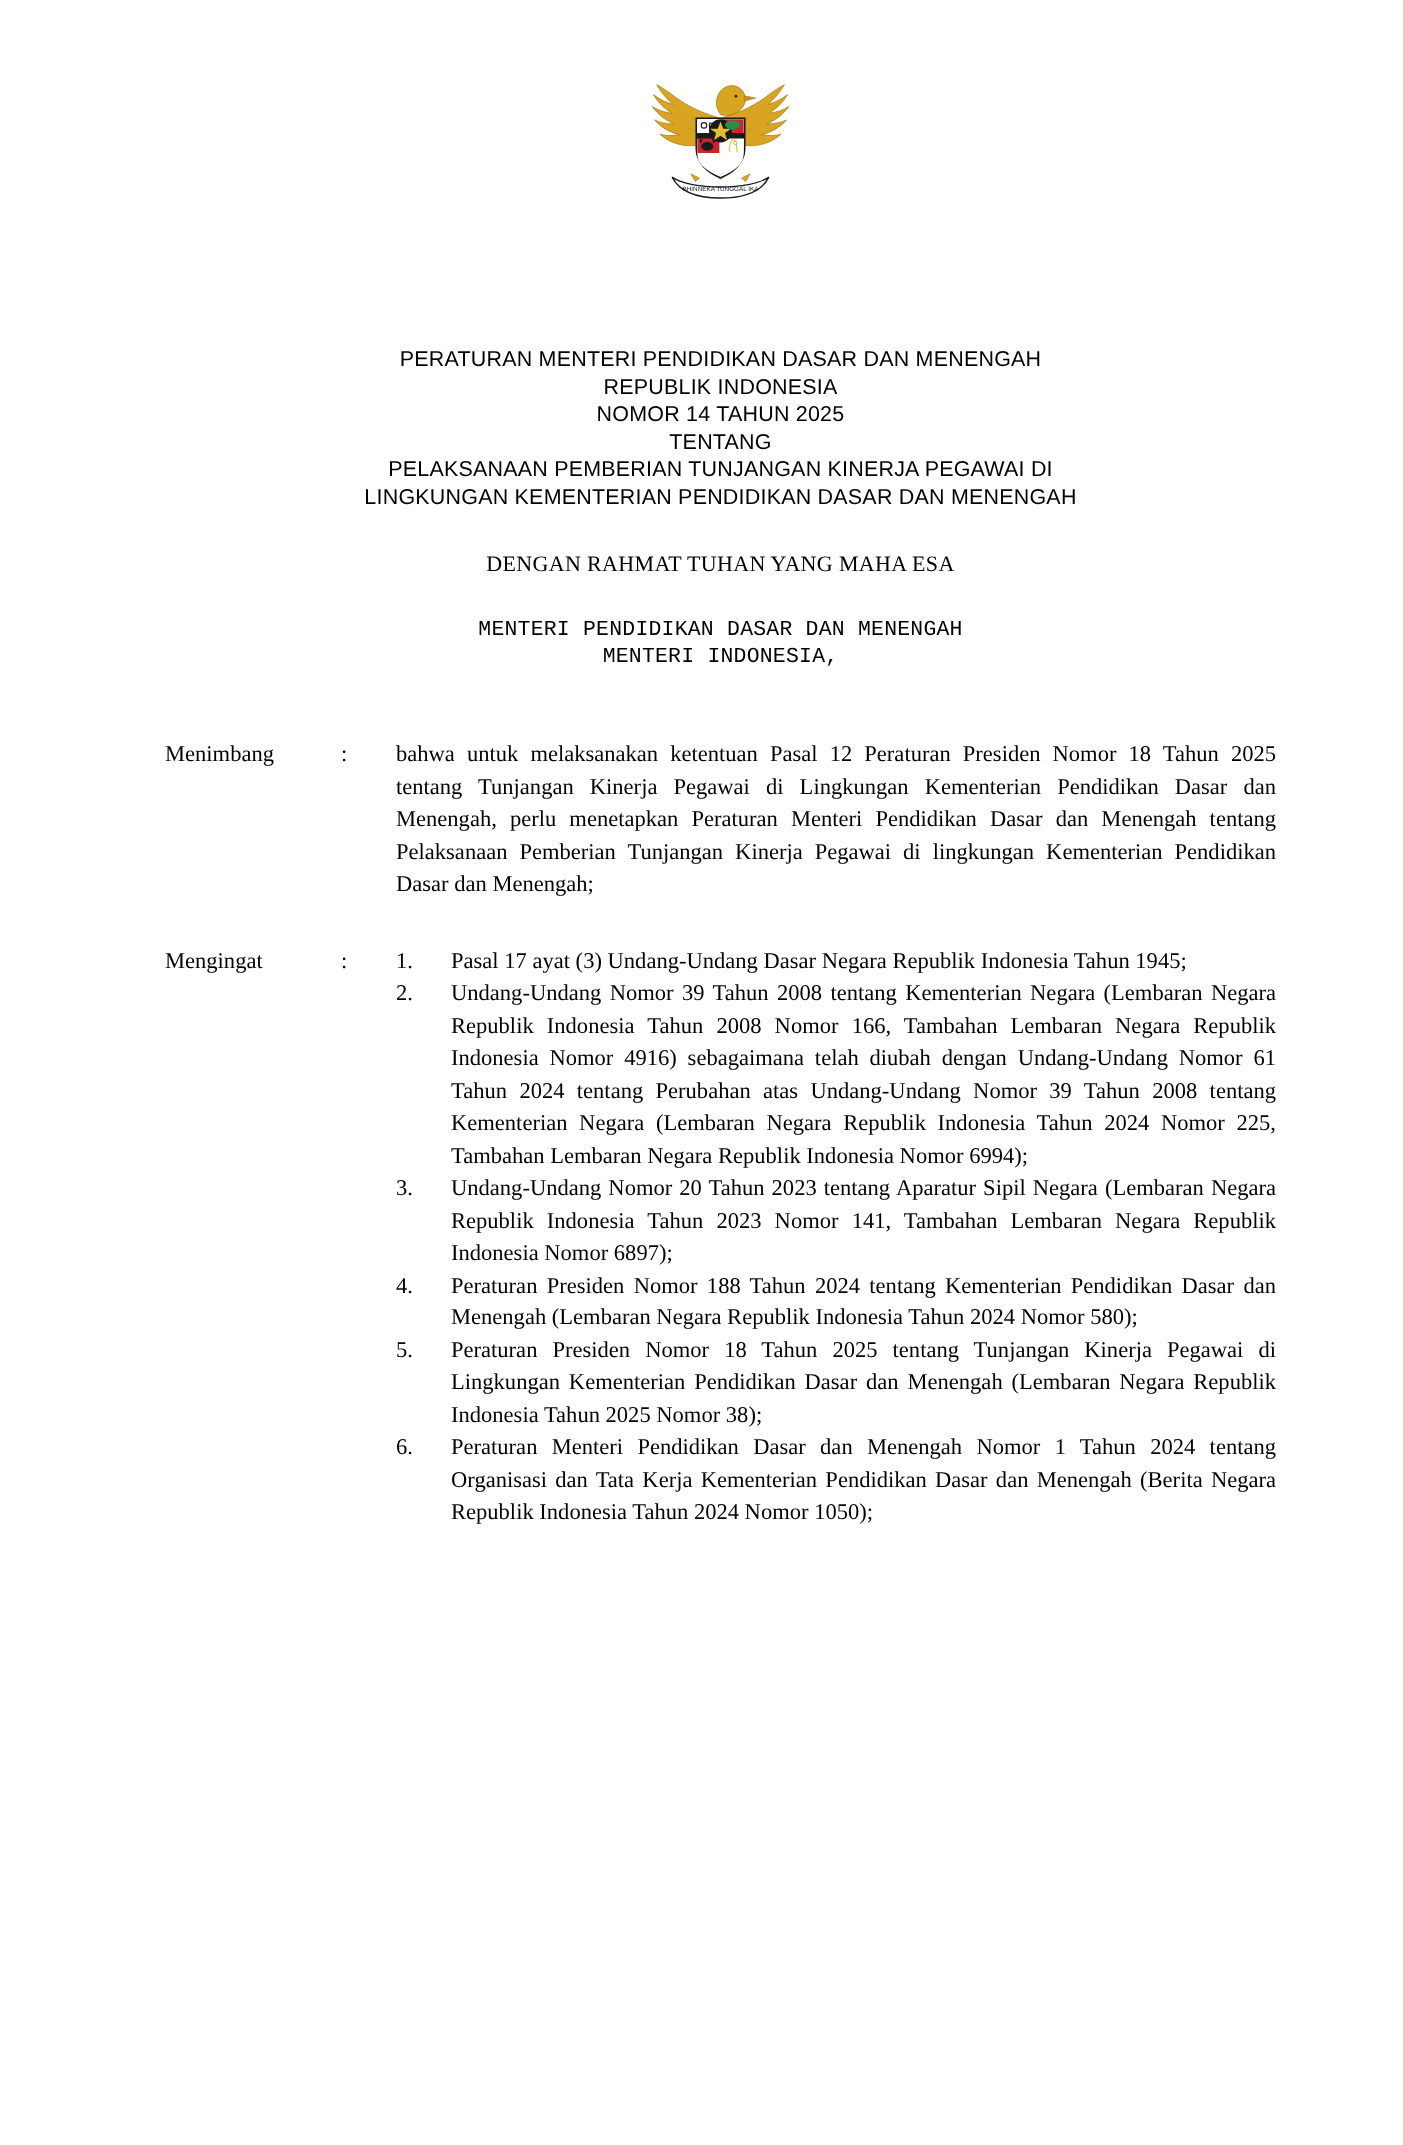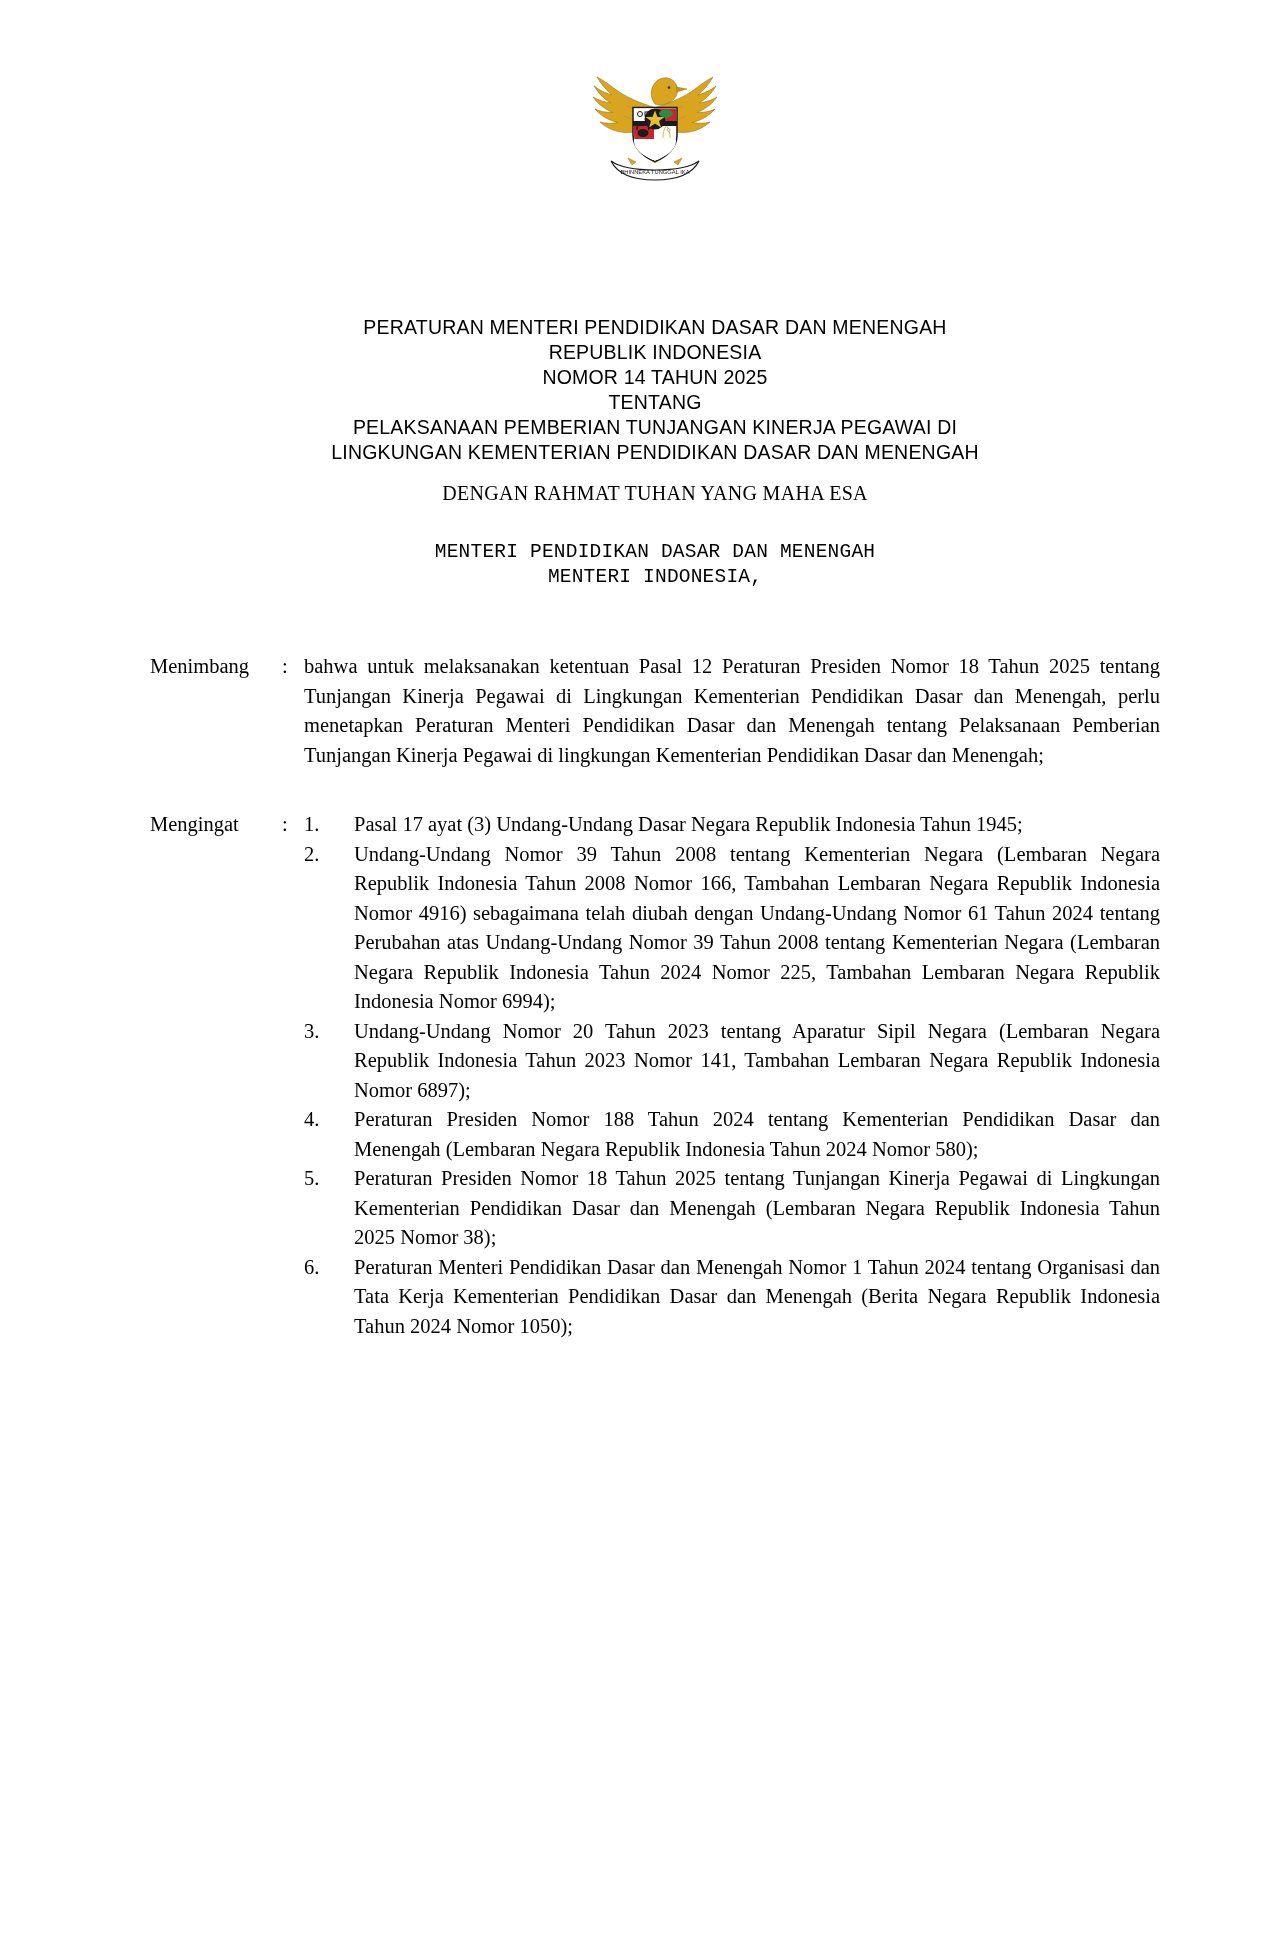--- a/index.html
+++ b/index.html
@@ -41,21 +41,21 @@
     text-align: center;
     font-family: "Liberation Sans", sans-serif;
     font-size: 19.5px;
     line-height: 25px;
     letter-spacing: 0.2px;
   }
   .title-block div {
     white-space: nowrap;
   }
   .subtitle-block {
-    margin-top: 16px;
+    margin-top: 36px;
     text-align: center;
     font-family: "Liberation Serif", serif;
     font-size: 20px;
     line-height: 25px;
     letter-spacing: 0.3px;
   }
   .authority-block {
     margin-top: 34px;
     text-align: center;
     font-family: Liberation Mono, monospace;
@@ -65,20 +65,21 @@
   }
   
   .clauses {
     margin-top: 62px;
     font-size: 20.5px;
     line-height: 29.5px;
   }
   .clause-row {
     display: flex;
     align-items: flex-start;
+    gap: 28px;
   }
   .clause-row + .clause-row {
     margin-top: 40px;
     justify-content: flex-end;
   }
   .clause-label {
     width: 132px;
     flex: 0 0 132px;
     padding-left: 0px;
     white-space: nowrap;

